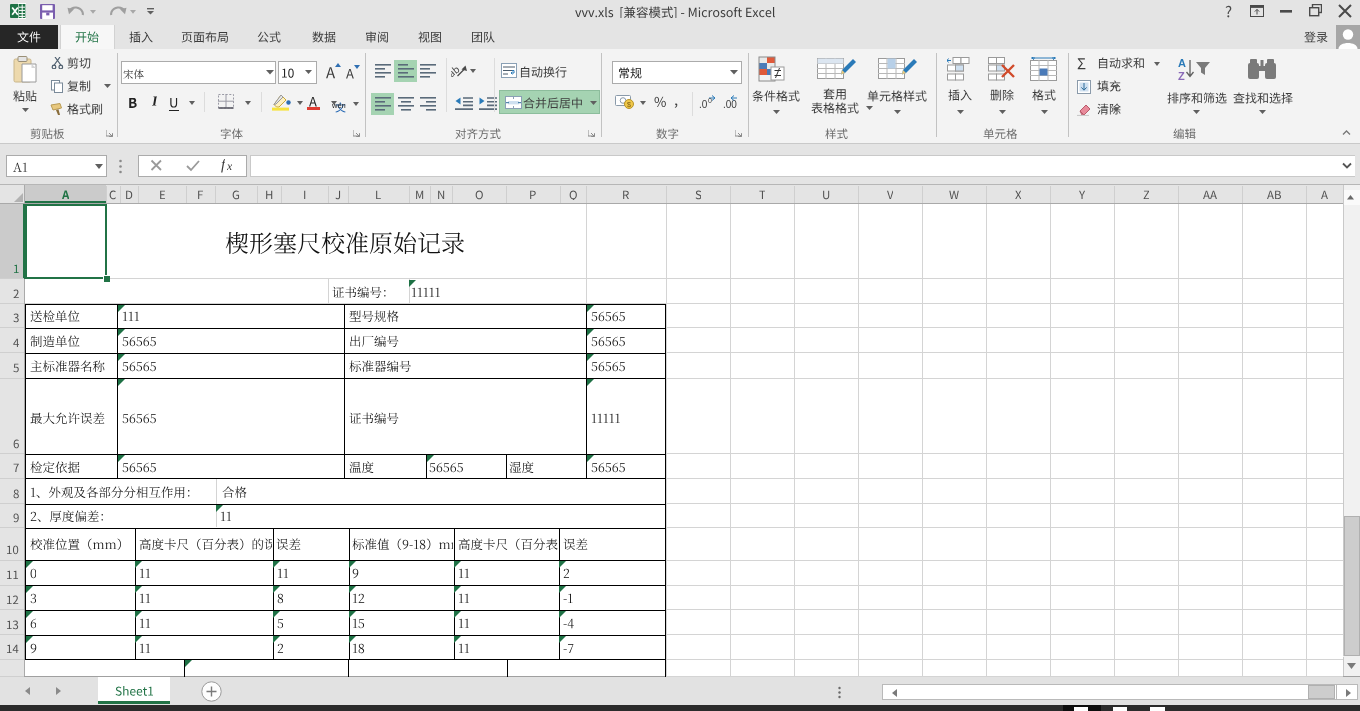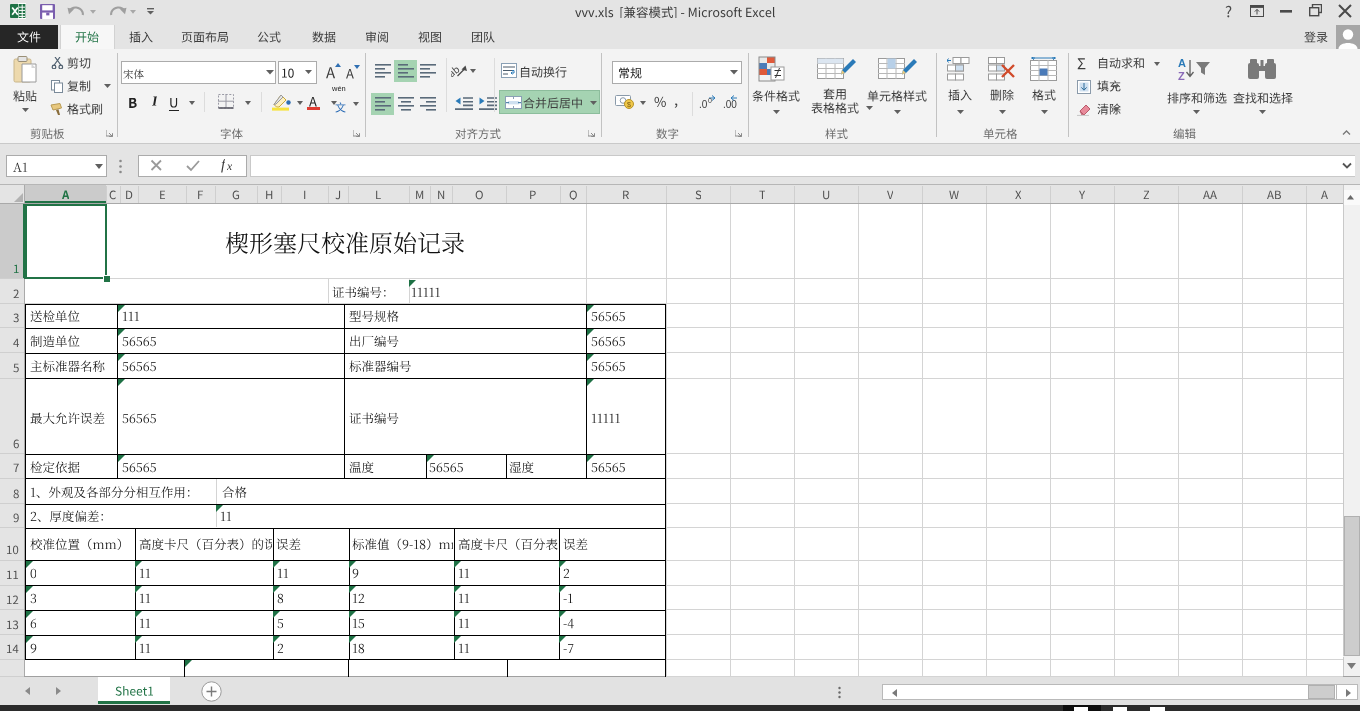--- a/index.html
+++ b/index.html
@@ -533,21 +533,21 @@
 <svg style="position:absolute;left:309.0px;top:95.0px" width="7.9" height="13.0" viewBox="0 -880 608 1000" fill="#222">
     <use href="#s41" x="0"></use>
   </svg>
 <div style="position:absolute;left:306.5px;top:107px;width:13px;height:3px;background:#e03c32;"></div>
 <svg style="position:absolute;left:331px;top:100.5px;" width="6" height="5">
     <path d="M0 0 L6 0 L3 4 Z" fill="#5f5f5f"></path>
   </svg>
 <svg style="position:absolute;left:335.0px;top:102.0px" width="11.0" height="11.0" viewBox="0 -880 1000 1000" fill="#2a6bb5">
     <use href="#s6587" x="0"></use>
   </svg>
-<div style="position:absolute;left:332px;top:84px;width:20px;height:8px;font:7.5px 'Liberation Sans';color:#222">wén</div>
+<div style="position:absolute;left:332px;top:101px;width:20px;height:8px;font:7.5px 'Liberation Sans';color:#222">wén</div>
 <svg style="position:absolute;left:352.5px;top:101.5px;" width="6" height="5">
     <path d="M0 0 L6 0 L3 4 Z" fill="#5f5f5f"></path>
   </svg>
 <svg style="position:absolute;left:375px;top:64px;" width="17" height="14">
     <rect x="0" y="0" width="16" height="1.6" fill="#5a6a7a"></rect>
     <rect x="0" y="4" width="10" height="1.6" fill="#5a6a7a"></rect>
     <rect x="0" y="8" width="16" height="1.6" fill="#5a6a7a"></rect>
     <rect x="0" y="12" width="10" height="1.6" fill="#5a6a7a"></rect>
   </svg>
 <div style="position:absolute;left:393.5px;top:60px;width:23px;height:22px;background:#a5d3b2;"></div>

